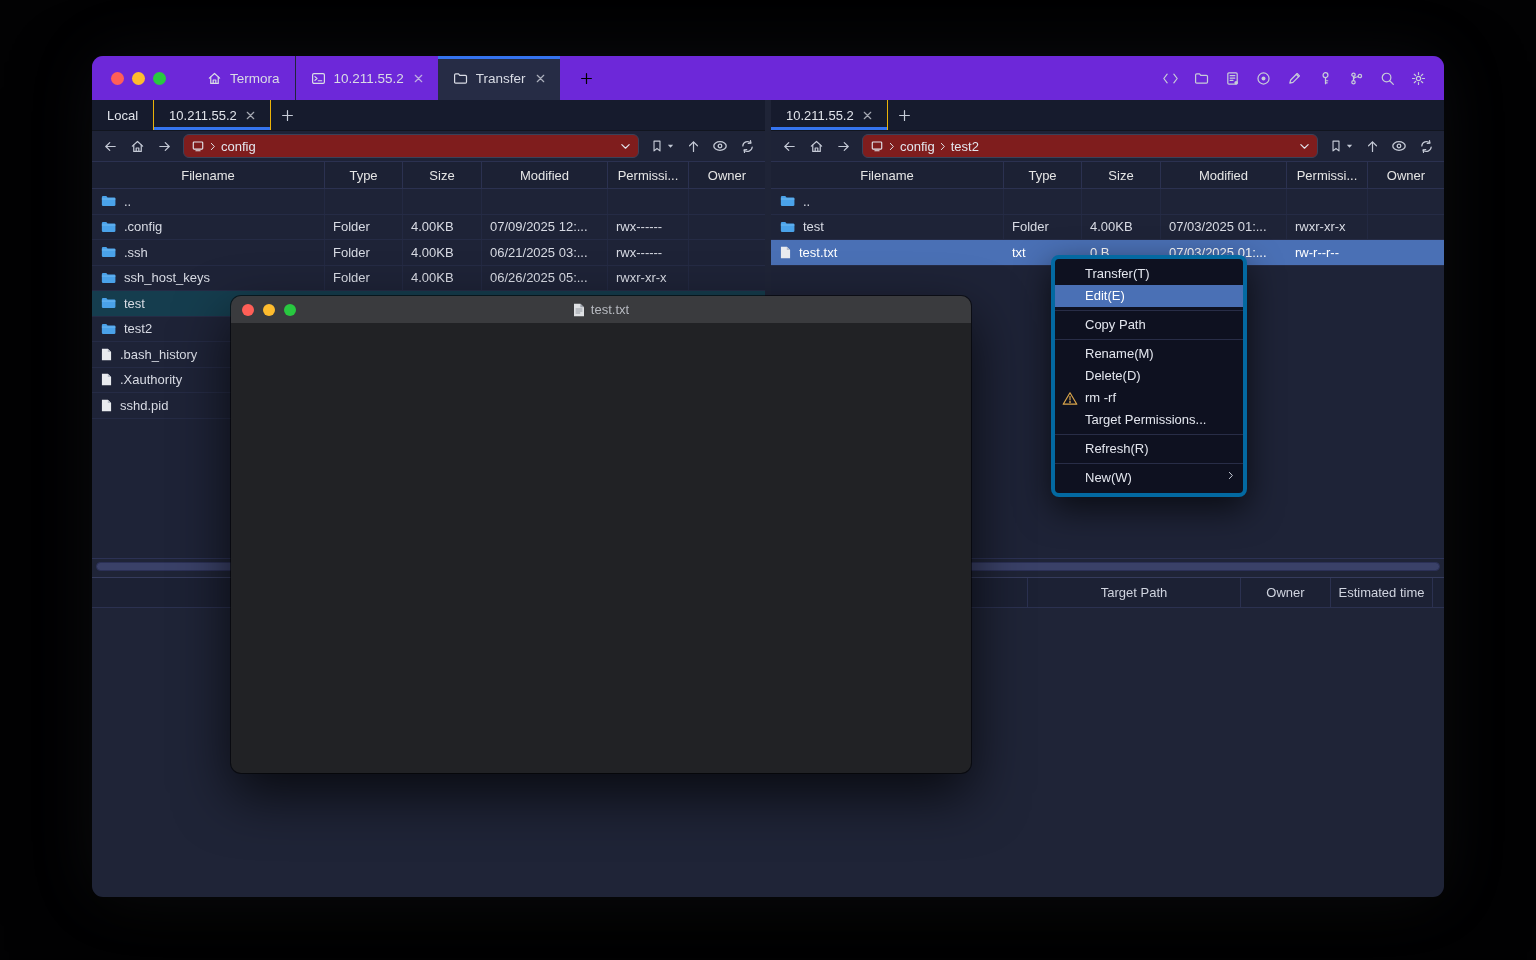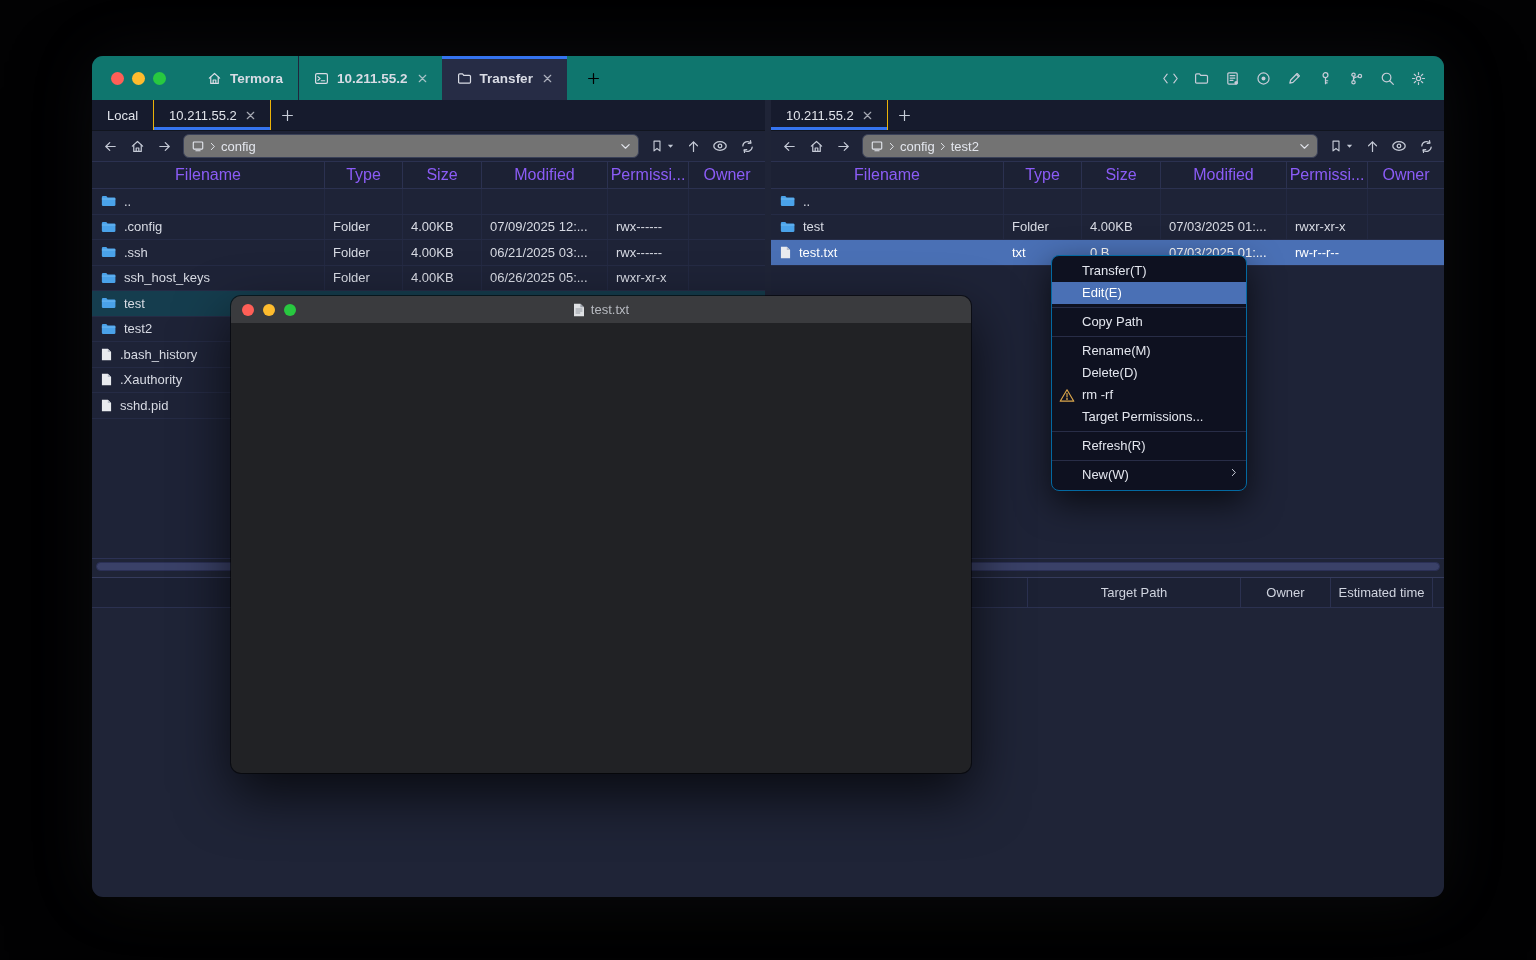--- a/index.html
+++ b/index.html
@@ -12,21 +12,21 @@
   .icon svg{display:block;}
 
   
   .window{
     position:absolute;left:92px;top:56px;width:1352px;height:841px;
     background:#1f2437;border-radius:11px;overflow:hidden;
     box-shadow:0 0 70px rgba(120,130,150,.10),0 30px 80px rgba(0,0,0,.9);
     z-index:1;
   }
   
-  .titlebar{position:absolute;top:0;left:0;right:0;height:44px;background:#0f766e;display:flex;align-items:stretch;font-weight:bold;}
+  .titlebar{position:absolute;top:0;left:0;right:0;height:44px;background:#6d28d9;display:flex;align-items:stretch;}
   .traffic{display:flex;align-items:center;gap:8px;padding:0 26px 0 19px;}
   .light{width:13px;height:13px;border-radius:50%;}
   .light.red{background:var(--traffic-red,#ff5f57);}
   .light.yellow{background:var(--traffic-yellow,#febc2e);}
   .light.green{background:var(--traffic-green,#28c840);}
   .tb-tabs{display:flex;height:100%;}
   .tb-tab{display:flex;align-items:center;gap:8px;padding:0 15px;font-size:13.5px;color:#d9dce5;position:relative;border-left:1px solid #20253c;}
   .tb-tab:first-child{border-left:none;}
   .tb-tab.active{background:#262c45;box-shadow:inset 0 3px 0 var(--accent-blue,#3574f0);border-left:none;}
   .tb-tab .tabclose{margin-left:2px;opacity:.75;}
@@ -38,26 +38,26 @@
   .panel{position:absolute;top:44px;width:673px;height:459px;background:#1e2337;}
   #panel-left{left:0;}
   #panel-right{left:679px;}
   .panel-tabstrip{height:30px;background:#161b2d;display:flex;align-items:stretch;border-bottom:1px solid #11151f;}
   .ptab{display:flex;align-items:center;gap:9px;padding:0 15px;font-size:13px;color:#e1e4eb;position:relative;border-right:1px solid #eab308;}
   .ptab.active::after{content:'';position:absolute;left:0;right:0;bottom:0;height:3px;background:var(--accent-blue,#3574f0);}
   .ptab-close{opacity:.7;}
   .ptab-plus{width:34px;display:flex;align-items:center;justify-content:center;color:#c7ccd8;}
   .navbar{height:30px;display:flex;align-items:center;gap:11px;padding:0 10px;color:#c4c9d5;}
   .navbtn{width:16px;height:16px;}
-  .pathbox{flex:1;height:22px;background:#737373;border:1px solid #3a4158;border-radius:6px;display:flex;align-items:center;gap:5px;padding:0 7px;font-size:13px;color:#e3e6ed;}
+  .pathbox{flex:1;height:22px;background:#7f1d1d;border:1px solid #3a4158;border-radius:6px;display:flex;align-items:center;gap:5px;padding:0 7px;font-size:13px;color:#e3e6ed;}
   .pathseg{white-space:nowrap;}
   .path-caret{margin-left:auto;}
   .bm-group{display:flex;align-items:center;gap:3px;}
   .thead{height:26px;display:grid;grid-template-columns:233px 78px 79px 126px 81px 76px;background:#1c2134;border-top:1px solid #2b3150;border-bottom:1px solid #2b3150;}
-  .th{display:flex;align-items:center;justify-content:center;font-size:16px;color:#8b5cf6;border-right:1px solid #2b3150;overflow:hidden;white-space:nowrap;}
+  .th{display:flex;align-items:center;justify-content:center;font-size:13px;color:#e5e5e5;border-right:1px solid #2b3150;overflow:hidden;white-space:nowrap;}
   .th:last-child{border-right:none;}
   .tbody{}
   .trow{height:25.5px;display:grid;grid-template-columns:233px 78px 79px 126px 81px 76px;border-bottom:1px solid #252b45;font-size:13px;color:#d8dbe4;box-sizing:border-box;}
   .td{display:flex;align-items:center;padding:0 8px;border-right:1px solid #232942;overflow:hidden;white-space:nowrap;}
   .td:last-child{border-right:none;}
   .td.name{gap:8px;padding-left:9px;}
   .trow.sel-active{background:var(--selection-blue,#4a70b5);color:#fff;}
   .trow.sel-active .td{border-right-color:transparent;}
   .trow.sel-inactive{background:var(--inactive-selection,#153d4e);}
   .trow.sel-inactive .td{border-right-color:transparent;}
@@ -73,21 +73,21 @@
   .editor{position:absolute;left:231px;top:296px;width:740px;height:477px;background:#212225;border-radius:10px;overflow:hidden;z-index:40;
     box-shadow:0 0 0 1px rgba(0,0,0,.55),0 22px 55px rgba(0,0,0,.7);}
   .editor-titlebar{height:27px;background:#3a3b3e;display:flex;align-items:center;position:relative;}
   .editor-traffic{position:absolute;left:11px;display:flex;gap:9px;align-items:center;}
   .editor-traffic .light{width:12px;height:12px;}
   .editor-title{margin:0 auto;display:flex;align-items:center;gap:6px;font-size:13px;color:#b7bac0;}
   .editor-content{padding:5px 6px;font-family:"DejaVu Sans Mono",monospace;font-size:12.5px;line-height:16px;color:#ebebeb;}
   .cursor{display:inline-block;width:3px;height:13px;background:#4c8cf8;vertical-align:-2px;margin-left:1px;}
 
   
-  .menu{position:absolute;left:1051px;top:255px;width:196px;background:#0e1120;border:1px solid #0369a1;border-radius:8px;padding:4px 0;z-index:50;
+  .menu{position:absolute;left:1051px;top:255px;width:196px;background:#0e1120;border:4px solid #0369a1;border-radius:8px;padding:4px 0;z-index:50;
     box-shadow:0 12px 34px rgba(0,0,0,.65);box-sizing:border-box;}
   .menu-item{position:relative;height:22px;line-height:22px;padding:0 12px 0 30px;font-size:13px;color:#e3e6ee;white-space:nowrap;}
   .menu-item.hl{background:var(--selection-blue,#4a70b5);color:#fff;}
   .menu-sep{border-top:1px solid #282d47;margin:3px 0;height:0;}
   .mi-icon{position:absolute;left:7px;top:3.5px;width:16px;height:15px;}
   .mi-sub{position:absolute;right:9px;top:4px;color:#ced2dd;}
 </style>
 </head>
 <body>
 

